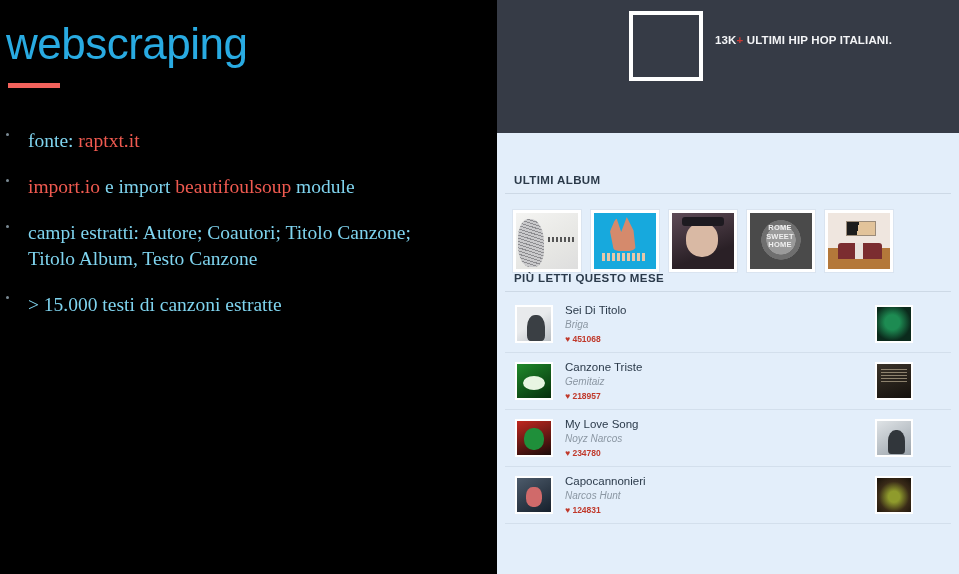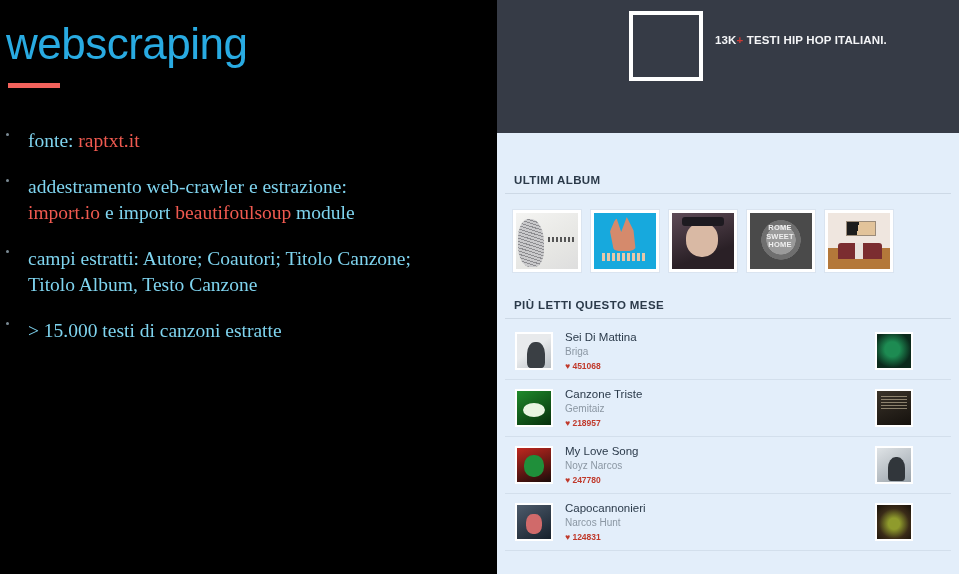--- a/index.html
+++ b/index.html
@@ -123,21 +123,21 @@
   .section-head {
     font-size: 11.5px;
     font-weight: bold;
     color: #2b3a4a;
     letter-spacing: 0.4px;
     padding: 0 0 7px 9px;
     border-bottom: 1px solid #cdd9e6;
     margin: 0 8px 0 8px;
   }
   .sec-ultimi { padding-top: 41px; }
-  .sec-piu    { padding-top: 27px; }
+  .sec-piu    { }
 
   
   .album-strip {
     display: flex;
     gap: 10px;
     padding: 16px 0 0 16px;
   }
   .album-card {
     width: 68px; height: 62px;
     background: #ffffff;
@@ -255,20 +255,21 @@
   }
   .song-title {
     font-size: 11.5px;
     color: #2b3a4a;
     line-height: 1.35;
   }
   .song-artist {
     font-size: 10px;
     color: #8b97a3;
     line-height: 1.45;
+    font-style: italic;
   }
   .song-likes {
     font-size: 8.5px;
     font-weight: bold;
     color: #c0392b;
     line-height: 1.5;
   }
   .song-side {
     width: 38px; height: 38px;
     background: #fff;
@@ -304,41 +305,40 @@
   <div class="left-panel">
     <div class="slide-title">webscraping</div>
     <div class="title-rule"></div>
     <div class="bullets" id="bullet-list">
         <div class="bullet">
           <span class="dot"></span>
           <span class="bullet-line"><span class="b-blue">fonte: </span><span class="b-red">raptxt.it</span></span>
         </div>
         <div class="bullet">
           <span class="dot"></span>
-          <span class="bullet-line"><span class="b-blue">addestramento web-crawler e estrazione:</span></span>
           <span class="bullet-line"><span class="b-red">import.io</span><span class="b-blue"> e import </span><span class="b-red">beautifoulsoup</span><span class="b-blue"> module</span></span>
         </div>
         <div class="bullet">
           <span class="dot"></span>
           <span class="bullet-line"><span class="b-blue">campi estratti: Autore; Coautori; Titolo Canzone;</span></span>
           <span class="bullet-line"><span class="b-blue">Titolo Album, Testo Canzone</span></span>
         </div>
         <div class="bullet">
           <span class="dot"></span>
           <span class="bullet-line"><span class="b-blue">&gt; 15.000 testi di canzoni estratte</span></span>
         </div>
       </div>
   </div>
 
   <div class="right-panel">
 
     <div class="site-header">
       <div class="site-logo-box"></div>
       <div class="site-tagline">
-        <span>13K</span><span class="plus">+</span><span> TESTI HIP HOP ITALIANI.</span>
+        <span>13K</span><span class="plus">+</span><span> ULTIMI HIP HOP ITALIANI.</span>
       </div>
     </div>
 
     <div class="site-body">
 
       <div class="section-head sec-ultimi">ULTIMI ALBUM</div>
 
       <div class="album-strip" id="album-strip">
           <div class="album-card">
             <div class="album-art art-1"></div>
@@ -358,21 +358,21 @@
         </div>
 
       <div class="section-head sec-piu">PIÙ LETTI QUESTO MESE</div>
 
       <div class="song-list" id="song-list">
           <div class="song-row">
             <div class="song-thumb">
               <div class="ti th-a"></div>
             </div>
             <div class="song-meta">
-              <div class="song-title">Sei Di Mattina</div>
+              <div class="song-title">Sei Di Titolo</div>
               <div class="song-artist">Briga</div>
               <div class="song-likes"><span>♥</span><span> 451068</span></div>
             </div>
             <div class="song-side">
               <div class="ti th-e"></div>
             </div>
             <div class="side-spacer"></div>
           </div>
           <div class="song-row">
             <div class="song-thumb">
@@ -388,21 +388,21 @@
             </div>
             <div class="side-spacer"></div>
           </div>
           <div class="song-row">
             <div class="song-thumb">
               <div class="ti th-c"></div>
             </div>
             <div class="song-meta">
               <div class="song-title">My Love Song</div>
               <div class="song-artist">Noyz Narcos</div>
-              <div class="song-likes"><span>♥</span><span> 247780</span></div>
+              <div class="song-likes"><span>♥</span><span> 234780</span></div>
             </div>
             <div class="song-side">
               <div class="ti th-g"></div>
             </div>
             <div class="side-spacer"></div>
           </div>
           <div class="song-row">
             <div class="song-thumb">
               <div class="ti th-d"></div>
             </div>

